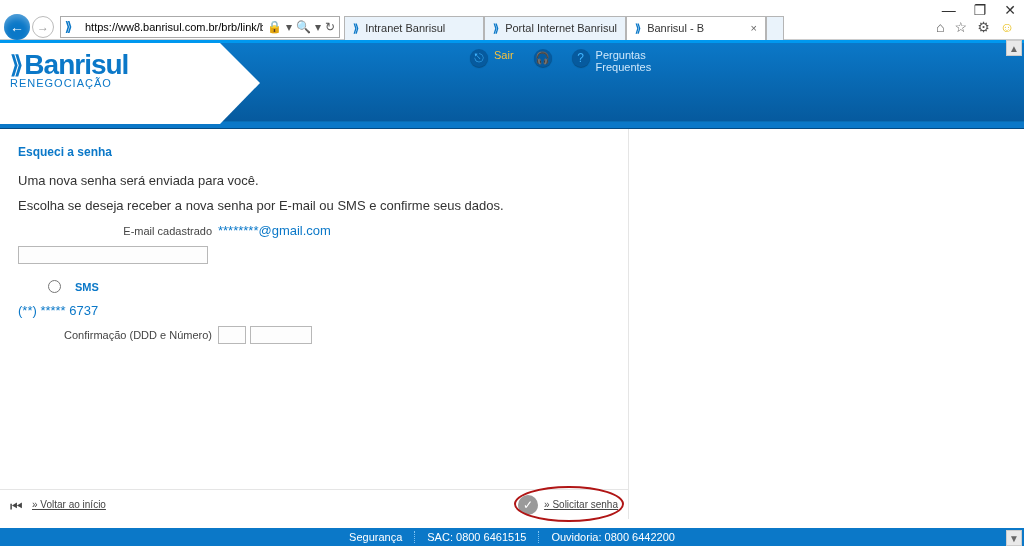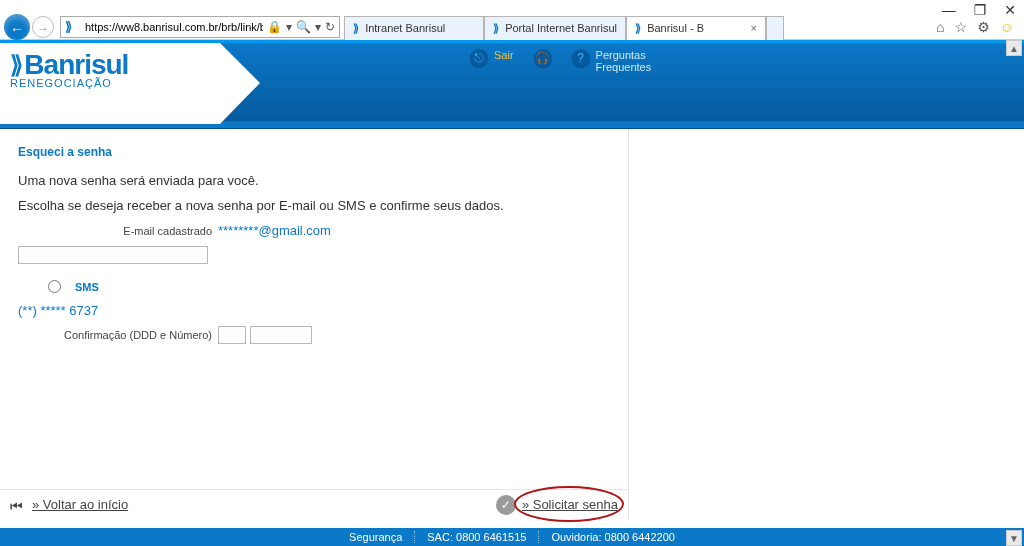--- a/index.html
+++ b/index.html
@@ -52,21 +52,21 @@
     .form-row label { width:200px; text-align:right; padding-right:6px; font-size:11px; color:#444; }
     .form-row .val { color:#0b78c8; font-size:13px; }
     .form-row input[type=text] { height:18px; border:1px solid #b8b8b8; font-size:11px; padding:0 3px; background:#fdfdfd; }
     .inp-wide { width:190px; }
     .inp-ddd { width:28px; margin-right:4px; }
     .inp-num { width:62px; }
 
     
     .actions { position:absolute; bottom:0; left:0; right:0; height:30px; border-top:1px solid #e5e5e5; display:flex; align-items:center; padding:0 10px; background:#fff; }
     .back-icon { width:18px; height:14px; color:#444; font-size:14px; margin-right:4px; }
-    .act-link { font-size:13px; color:#444; }
+    .act-link { font-size:10px; color:#444; }
     .right-act { margin-left:auto; display:flex; align-items:center; gap:6px; }
     .ok-icon { width:20px; height:20px; border-radius:50%; background:#9a9a9a; color:#fff; display:flex; align-items:center; justify-content:center; font-size:12px; }
     .red-ring { position:absolute; width:110px; height:36px; border:2px solid #b01515; border-radius:50%; right:4px; bottom:-3px; pointer-events:none; }
     
     .footer { position:absolute; bottom:0; left:0; right:0; height:18px; background:#0b78c8; color:#fff; font-size:11px; display:flex; align-items:center; justify-content:center; gap:6px; }
     .footer .sep { border-left:1px dotted #7fc3f3; height:12px; margin:0 6px; }
     .scroll-btn { position:absolute; right:2px; width:16px; height:16px; background:#e9e9e9; border:1px solid #ccc; color:#666; font-size:10px; display:flex; align-items:center; justify-content:center; }
   </style>
 </head>
 <body>

